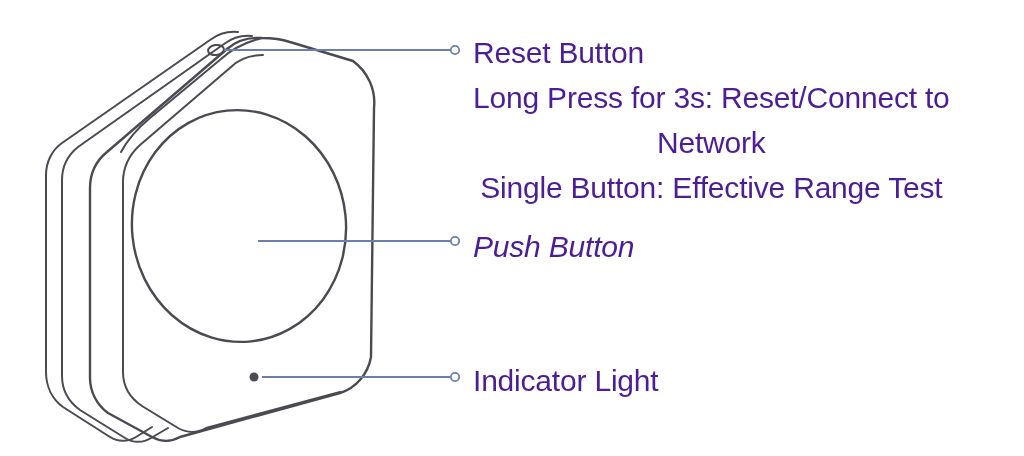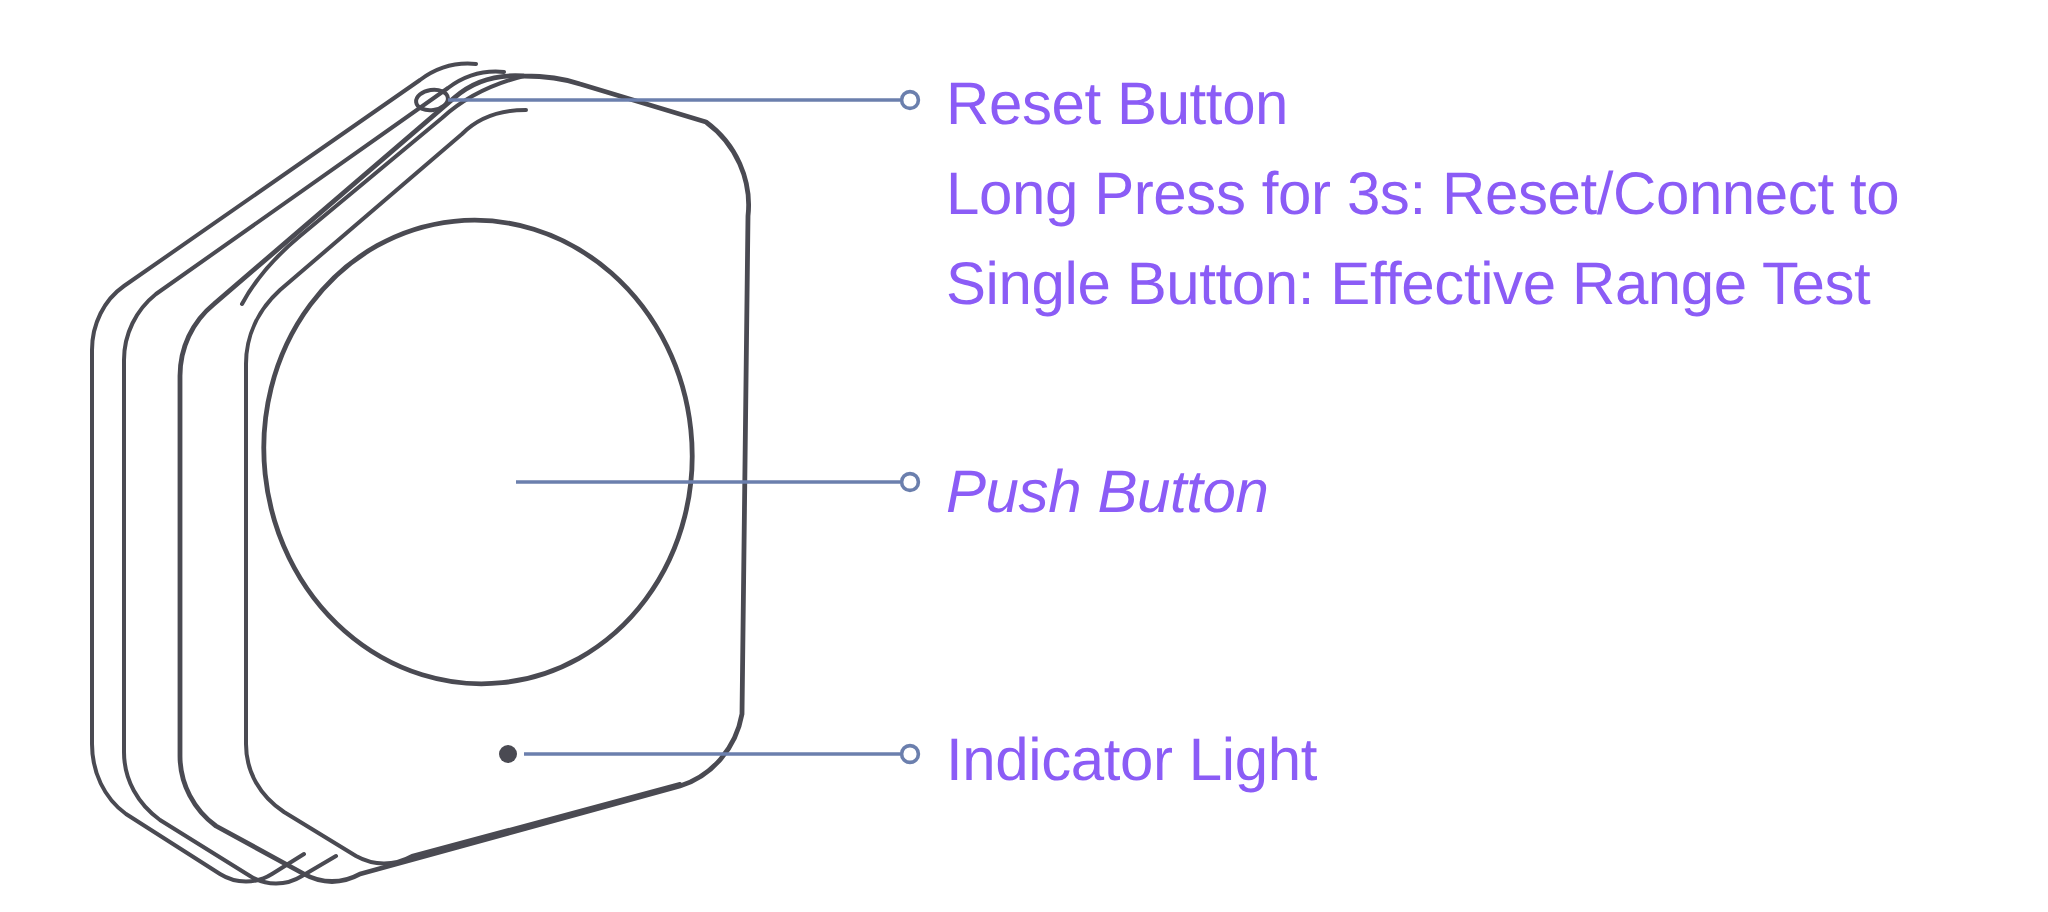--- a/index.html
+++ b/index.html
@@ -17,33 +17,34 @@
   }
   #diagram-svg {
     position: absolute;
     left: 0;
     top: 0;
     width: 1024px;
     height: 456px;
   }
   .callout-text {
     position: absolute;
-    color: #8b5cf6;
+    color: #4c1d95;
     font-family: "Liberation Sans", sans-serif;
     font-size: 30px;
     line-height: 45px;
     white-space: nowrap;
     letter-spacing: -0.2px;
   }
   #callout-reset-block {
     left: 473px;
     top: 30px;
   }
   #callout-reset-block .detail-line {
     display: block;
+    text-align: center;
   }
   #callout-push-block {
     left: 473px;
     top: 224px;
     font-style: italic;
   }
   #callout-indicator-block {
     left: 473px;
     top: 358px;
   }
@@ -128,20 +129,21 @@
 
       <line x1="262" y1="377" x2="450" y2="377"></line>
       <circle cx="455" cy="377" r="4.2" fill="#ffffff" stroke="#6b7fad" stroke-width="1.8"></circle>
 
     </g>
   </svg>
 
   <div class="callout-text" id="callout-reset-block">
     <span class="wrap-line">Reset Button</span>
     <span class="wrap-line detail-line">Long Press for 3s: Reset/Connect to</span>
+    <span class="wrap-line detail-line">Network</span>
     <span class="wrap-line detail-line">Single Button: Effective Range Test</span>
   </div>
 
   <div class="callout-text" id="callout-push-block">
     <span class="wrap-line">Push Button</span>
   </div>
 
   <div class="callout-text" id="callout-indicator-block">
     <span class="wrap-line">Indicator Light</span>
   </div>

